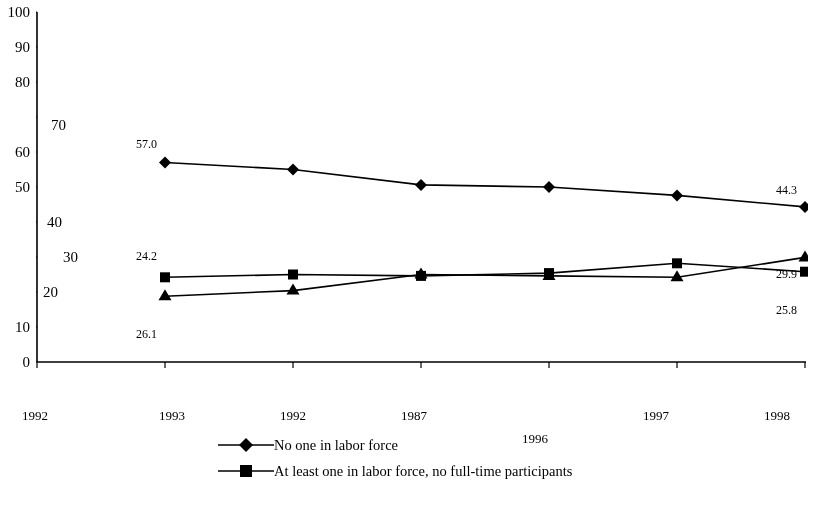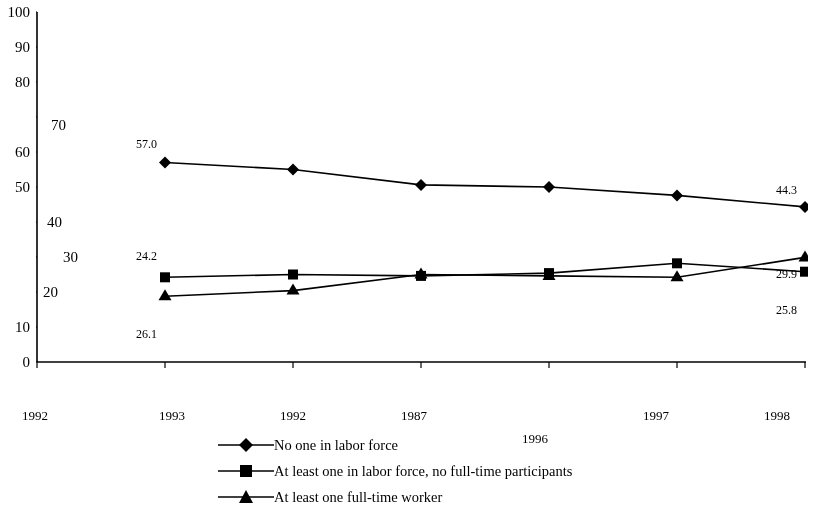--- a/index.html
+++ b/index.html
@@ -180,24 +180,15 @@
     <div class="legend-row">
       <span class="legend-mark">
         <svg width="56" height="20" viewBox="0 0 56 20">
           <line x1="0" y1="10" x2="56" y2="10" stroke="#000000" stroke-width="1.6"></line>
           <rect x="22" y="4" width="12" height="12" fill="#000000"></rect>
         </svg>
       </span>
       <span class="legend-label">At least one in labor force, no full-time participants</span>
     </div>
 
-    <div class="legend-row">
-      <span class="legend-mark">
-        <svg width="56" height="20" viewBox="0 0 56 20">
-          <line x1="0" y1="10" x2="56" y2="10" stroke="#000000" stroke-width="1.6"></line>
-          <polygon points="28,3 35,16 21,16" fill="#000000"></polygon>
-        </svg>
-      </span>
-      <span class="legend-label">At least one full-time worker</span>
-    </div>
 
   </div>
 </div>
 
 </body></html>

